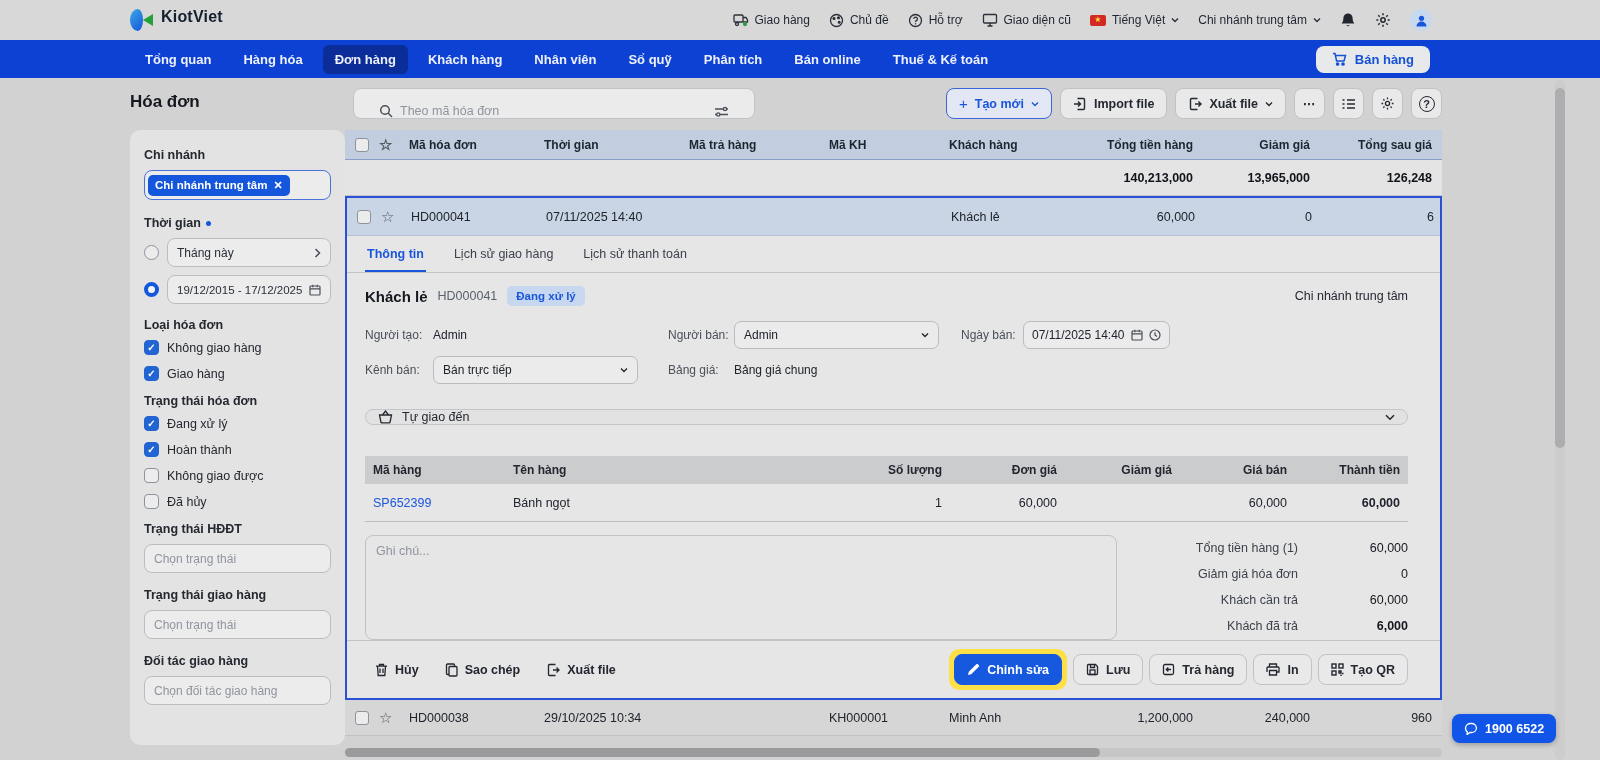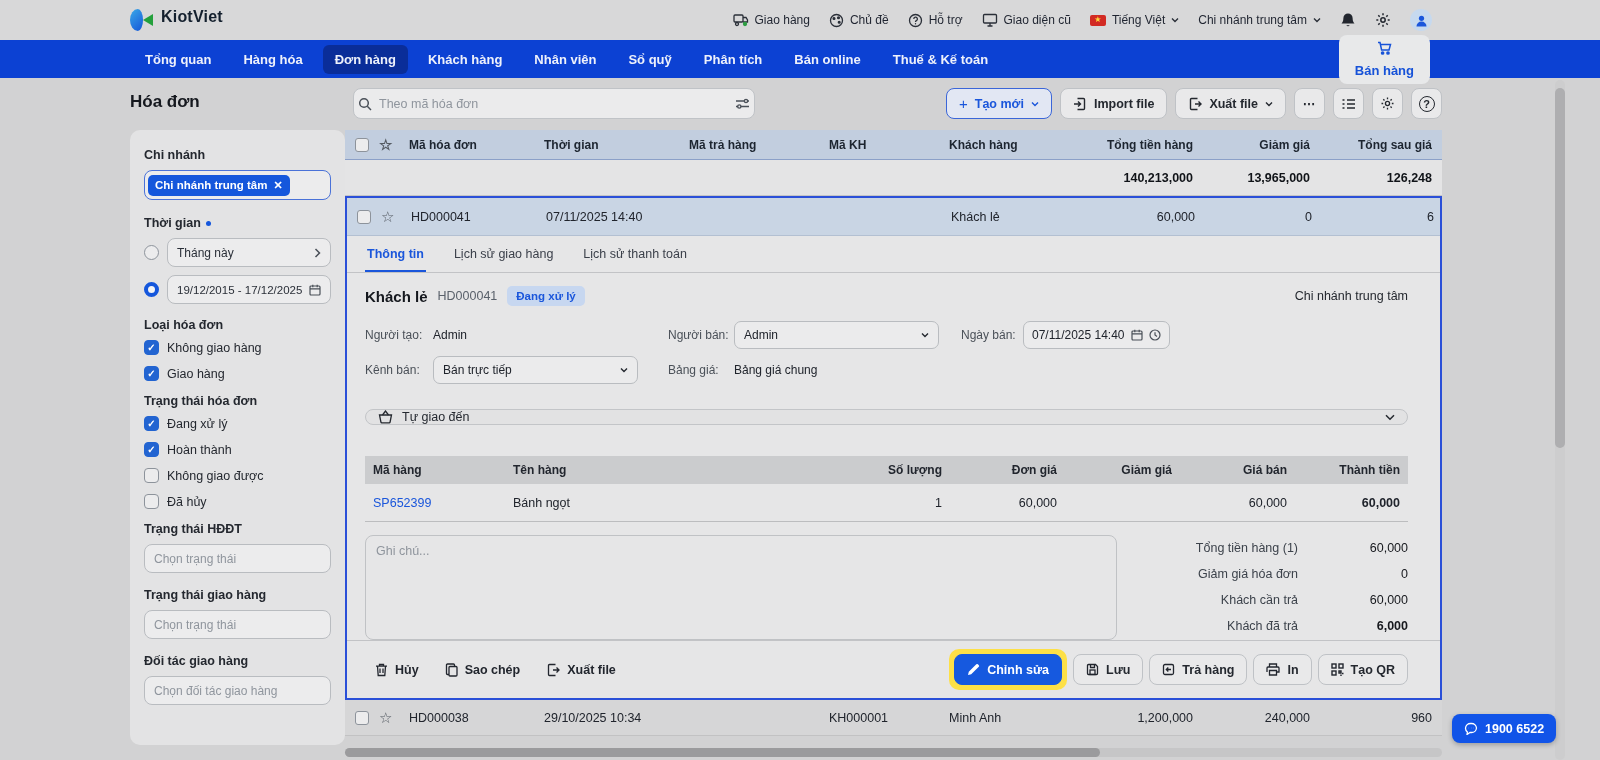--- a/index.html
+++ b/index.html
@@ -17,21 +17,21 @@
   .top-item { display:flex; align-items:center; gap:6px; cursor:pointer; white-space:nowrap; }
   .flag { width:16px; height:11px; background:#d22a23; display:flex; align-items:center; justify-content:center; color:#ffd83d; font-size:8px; line-height:1; border-radius:2px; }
   .caret { width:8px; height:8px; }
   .avatar { width:22px; height:22px; border-radius:50%; background:#c6d9ef; display:flex; align-items:center; justify-content:center; }
 
   
   .navbar { position:absolute; left:0; top:40px; width:1600px; height:38px; background:#0c41d3; display:flex; align-items:center; color:#eef1fb; }
   .nav-tabs { display:flex; align-items:center; gap:8px; margin-left:133px; font-size:13px; font-weight:bold; }
   .nav-tab { padding:7px 12px; border-radius:6px; cursor:pointer; white-space:nowrap; }
   .nav-tab.active { background:#0a2d99; }
-  .sell-btn { margin-left:auto; margin-right:170px; background:#e8e9ea; color:#1652d8; font-size:13px; font-weight:bold; display:flex; align-items:center; gap:8px; padding:6px 16px; border-radius:8px; cursor:pointer;flex-direction:column; }
+  .sell-btn { margin-left:auto; margin-right:170px; background:#e8e9ea; color:#1652d8; font-size:13px; font-weight:bold; display:flex; align-items:center; gap:8px; padding:6px 16px; border-radius:8px; cursor:pointer; }
 
   
   .page-title { position:absolute; left:130px; top:92px; font-size:17px; font-weight:bold; color:#15181e; }
   .side-panel { position:absolute; left:130px; top:130px; width:215px; height:615px; background:#e3e3e4; border-radius:10px; padding:16px 14px; overflow:hidden; }
   .f-label { font-size:12.5px; font-weight:bold; color:#24282f; margin:10px 0 8px; display:flex; align-items:center; gap:5px; }
   .blue-dot { width:5px; height:5px; border-radius:50%; background:#1557dc; }
   .inp { width:100%; height:29px; background:#ececed; border:1px solid #b9bcc0; border-radius:8px; font-size:12px; color:#2a2f38; padding:0 9px; font-family:"Liberation Sans",sans-serif; }
   .inp::placeholder { color:#8f959d; }
   .chip-box { width:100%; height:30px; background:#ececed; border:1px solid #4a72d8; border-radius:8px; display:flex; align-items:center; padding:0 3px; }
   .chip { background:#1557dc; color:#fff; font-size:11.5px; font-weight:bold; border-radius:5px; padding:4px 7px; display:flex; align-items:center; gap:6px; white-space:nowrap; }
@@ -40,21 +40,21 @@
   .radio { width:15px; height:15px; border-radius:50%; background:#ececed; border:1.5px solid #8d939b; flex:none; }
   .radio.on { border:4.5px solid #1557dc; background:#f4f5f6; }
   .opt-box { flex:1; height:29px; background:#ececed; border:1px solid #b9bcc0; border-radius:8px; display:flex; align-items:center; padding:0 9px; font-size:12px; color:#2a2f38; cursor:pointer; }
   .opt-box .grow { flex:1; }
   .cb-row { display:flex; align-items:center; gap:8px; margin-bottom:11px; font-size:12.5px; color:#24282f; }
   .cb { width:15px; height:15px; border-radius:4px; background:#ececed; border:1.5px solid #8d939b; flex:none; display:flex; align-items:center; justify-content:center; }
   .cb.on { background:#2264d1; border-color:#2264d1; color:#fff; font-size:10px; font-weight:bold; }
 
   
   .toolbar { position:absolute; left:353px; top:88px; width:1089px; height:31px; display:flex; align-items:center; }
-  .search { width:402px; height:31px; background:#ebebec; border:1px solid #c0c3c7; border-radius:8px; display:flex; align-items:center; padding:0 4px; gap:7px; }
+  .search { width:402px; height:31px; background:#ebebec; border:1px solid #c0c3c7; border-radius:8px; display:flex; align-items:flex-end; padding:0 25px; gap:7px; }
   .search input { flex:1; border:none; background:transparent; outline:none; font-size:12.5px; color:#2a2f38; font-family:"Liberation Sans",sans-serif; }
   .search input::placeholder { color:#8f959d; }
   .tb-right { margin-left:auto; display:flex; align-items:center; gap:8px; }
   .btn { height:31px; display:flex; align-items:center; gap:7px; padding:0 12px; border-radius:8px; background:#e9e9ea; border:1px solid #bfc2c6; font-size:12.5px; font-weight:bold; color:#24282f; cursor:pointer; white-space:nowrap; }
   .btn.primary-o { background:#e2e7f3; border:1px solid #3b66d8; color:#1a56db; }
   .btn.sq { width:31px; padding:0; justify-content:center; }
 
   
   .tablewrap { position:absolute; left:345px; top:130px; width:1097px; }
   .grid-row { display:grid; grid-template-columns:24px 30px 135px 145px 140px 120px 150px 94px 117px 122px; align-items:center; padding-left:10px; }

